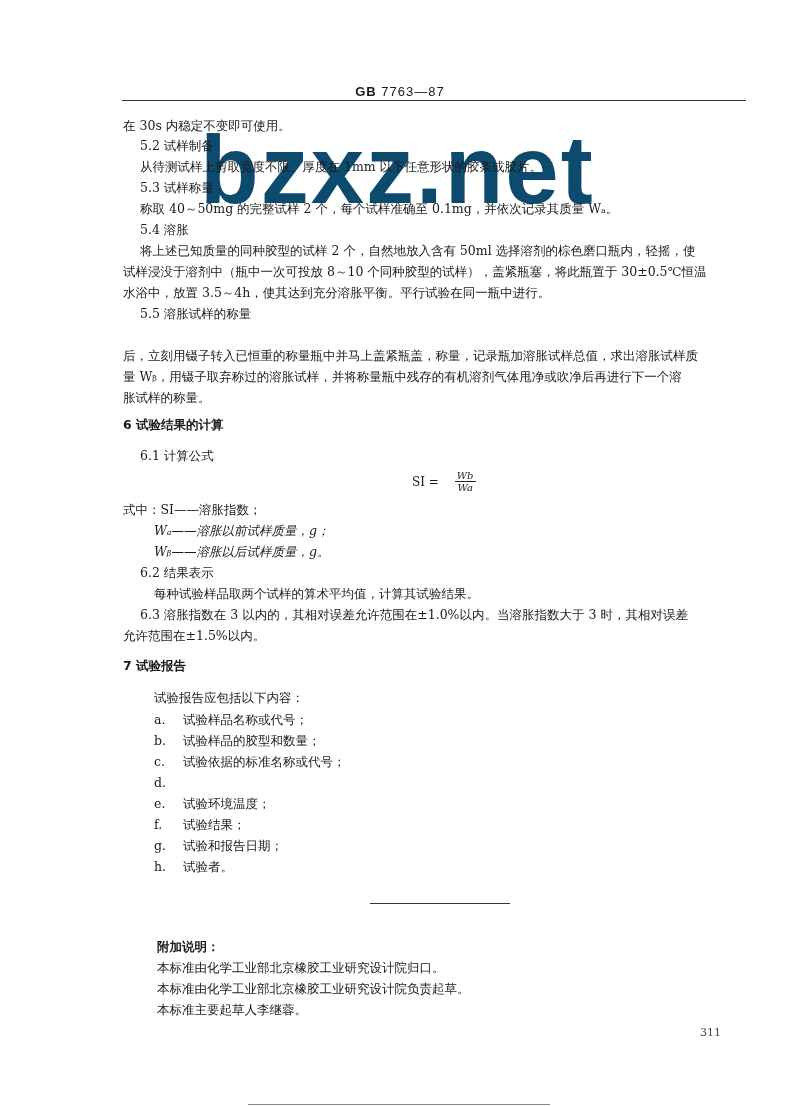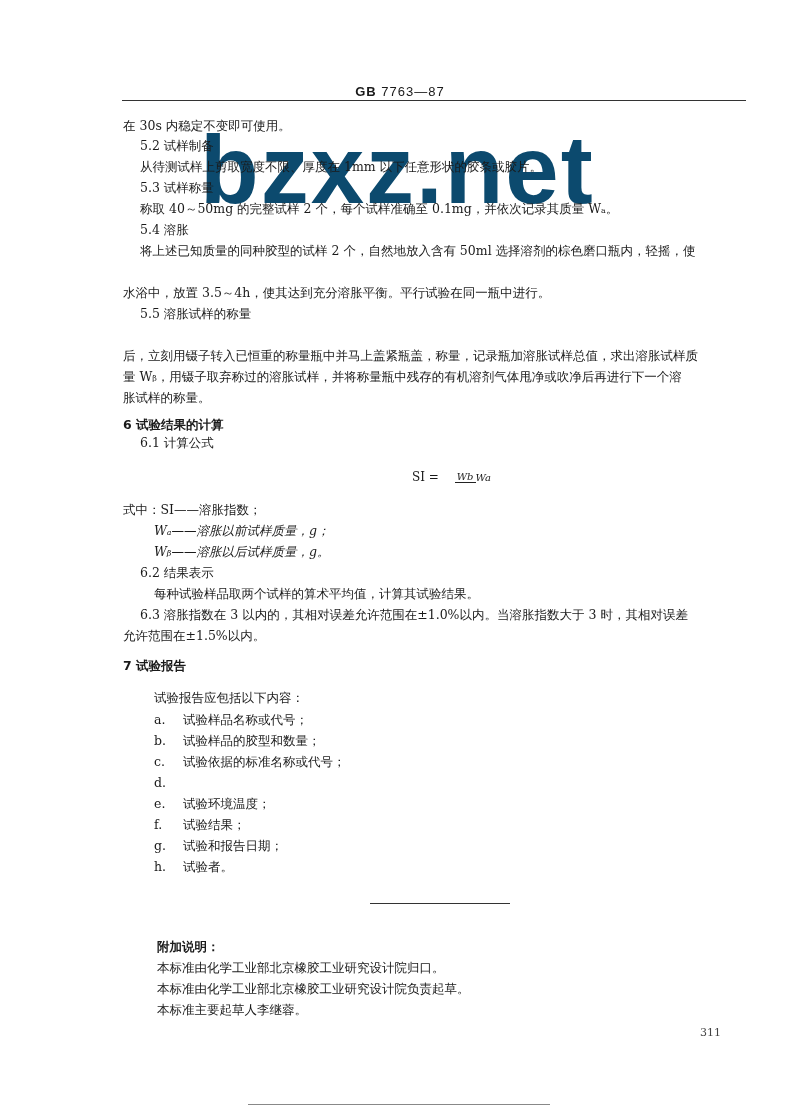--- a/index.html
+++ b/index.html
@@ -24,21 +24,21 @@
       font-size: 96px; color: #0c4a6e; letter-spacing: 2px; z-index: 0;
     }
     .line {
       position: absolute; font-size: 12.5px; line-height: 20px; white-space: nowrap; z-index: 1;
     }
     .bold { font-weight: bold; font-family: "DejaVu Sans", "Liberation Sans", sans-serif; }
     .formula {
       position: absolute; top: 470px; left: 412px; font-size: 12px; z-index: 1;
       display: flex; align-items: center; gap: 16px;
     }
-    .frac { display: inline-flex; flex-direction: row; align-items: center; font-style: italic; font-size: 10px; line-height: 11px; }
+    .frac { display: inline-flex; flex-direction: column; align-items: center; font-style: italic; font-size: 10px; line-height: 11px; }
     .frac .num { border-bottom: 1px solid #222; padding: 0 2px; }
     .sep-rule {
       position: absolute; top: 903px; left: 370px; width: 140px; height: 0; border-top: 1.5px solid #333;
     }
     .page-num {
       position: absolute; top: 1026px; left: 700px; font-size: 11px; color: #444;
     }
     .bottom-rule {
       position: absolute; top: 1104px; left: 248px; width: 302px; height: 0; border-top: 1px solid #888;
     }
@@ -56,28 +56,29 @@
   </div>
   <div class="header-rule"></div>
 
   <div class="line" style="left:123px;top:116px">在 30s 内稳定不变即可使用。</div>
   <div class="line" style="left:140px;top:136px">5.2   试样制备</div>
   <div class="line" style="left:140px;top:157px">从待测试样上剪取宽度不限、厚度在 1mm 以下任意形状的胶条或胶片。</div>
   <div class="line" style="left:140px;top:178px">5.3   试样称量</div>
   <div class="line" style="left:140px;top:199px">称取 40～50mg 的完整试样 2 个，每个试样准确至 0.1mg，并依次记录其质量 Wₐ。</div>
   <div class="line" style="left:140px;top:220px">5.4   溶胀</div>
   <div class="line" style="left:140px;top:241px">将上述已知质量的同种胶型的试样 2 个，自然地放入含有 50ml 选择溶剂的棕色磨口瓶内，轻摇，使</div>
+  <div class="line" style="left:123px;top:262px">试样浸没于溶剂中（瓶中一次可投放 8～10 个同种胶型的试样），盖紧瓶塞，将此瓶置于 30±0.5℃恒温</div>
   <div class="line" style="left:123px;top:283px">水浴中，放置 3.5～4h，使其达到充分溶胀平衡。平行试验在同一瓶中进行。</div>
   <div class="line" style="left:140px;top:304px">5.5   溶胀试样的称量</div>
   <div class="line" style="left:123px;top:346px">后，立刻用镊子转入已恒重的称量瓶中并马上盖紧瓶盖，称量，记录瓶加溶胀试样总值，求出溶胀试样质</div>
   <div class="line" style="left:123px;top:367px">量 Wᵦ，用镊子取弃称过的溶胀试样，并将称量瓶中残存的有机溶剂气体甩净或吹净后再进行下一个溶</div>
   <div class="line" style="left:123px;top:388px">胀试样的称量。</div>
 
   <div class="line bold" style="left:123px;top:415px">6   试验结果的计算</div>
-  <div class="line" style="left:140px;top:433px">6.1   计算公式</div>
+  <div class="line" style="left:140px;top:446px">6.1   计算公式</div>
 
   <div class="formula">
     <span>SI =</span>
     <span class="frac">
       <span class="num">Wb</span>
       <span class="den">Wa</span>
     </span>
   </div>
 
   <div class="line" style="left:123px;top:500px">式中：SI——溶胀指数；</div>

